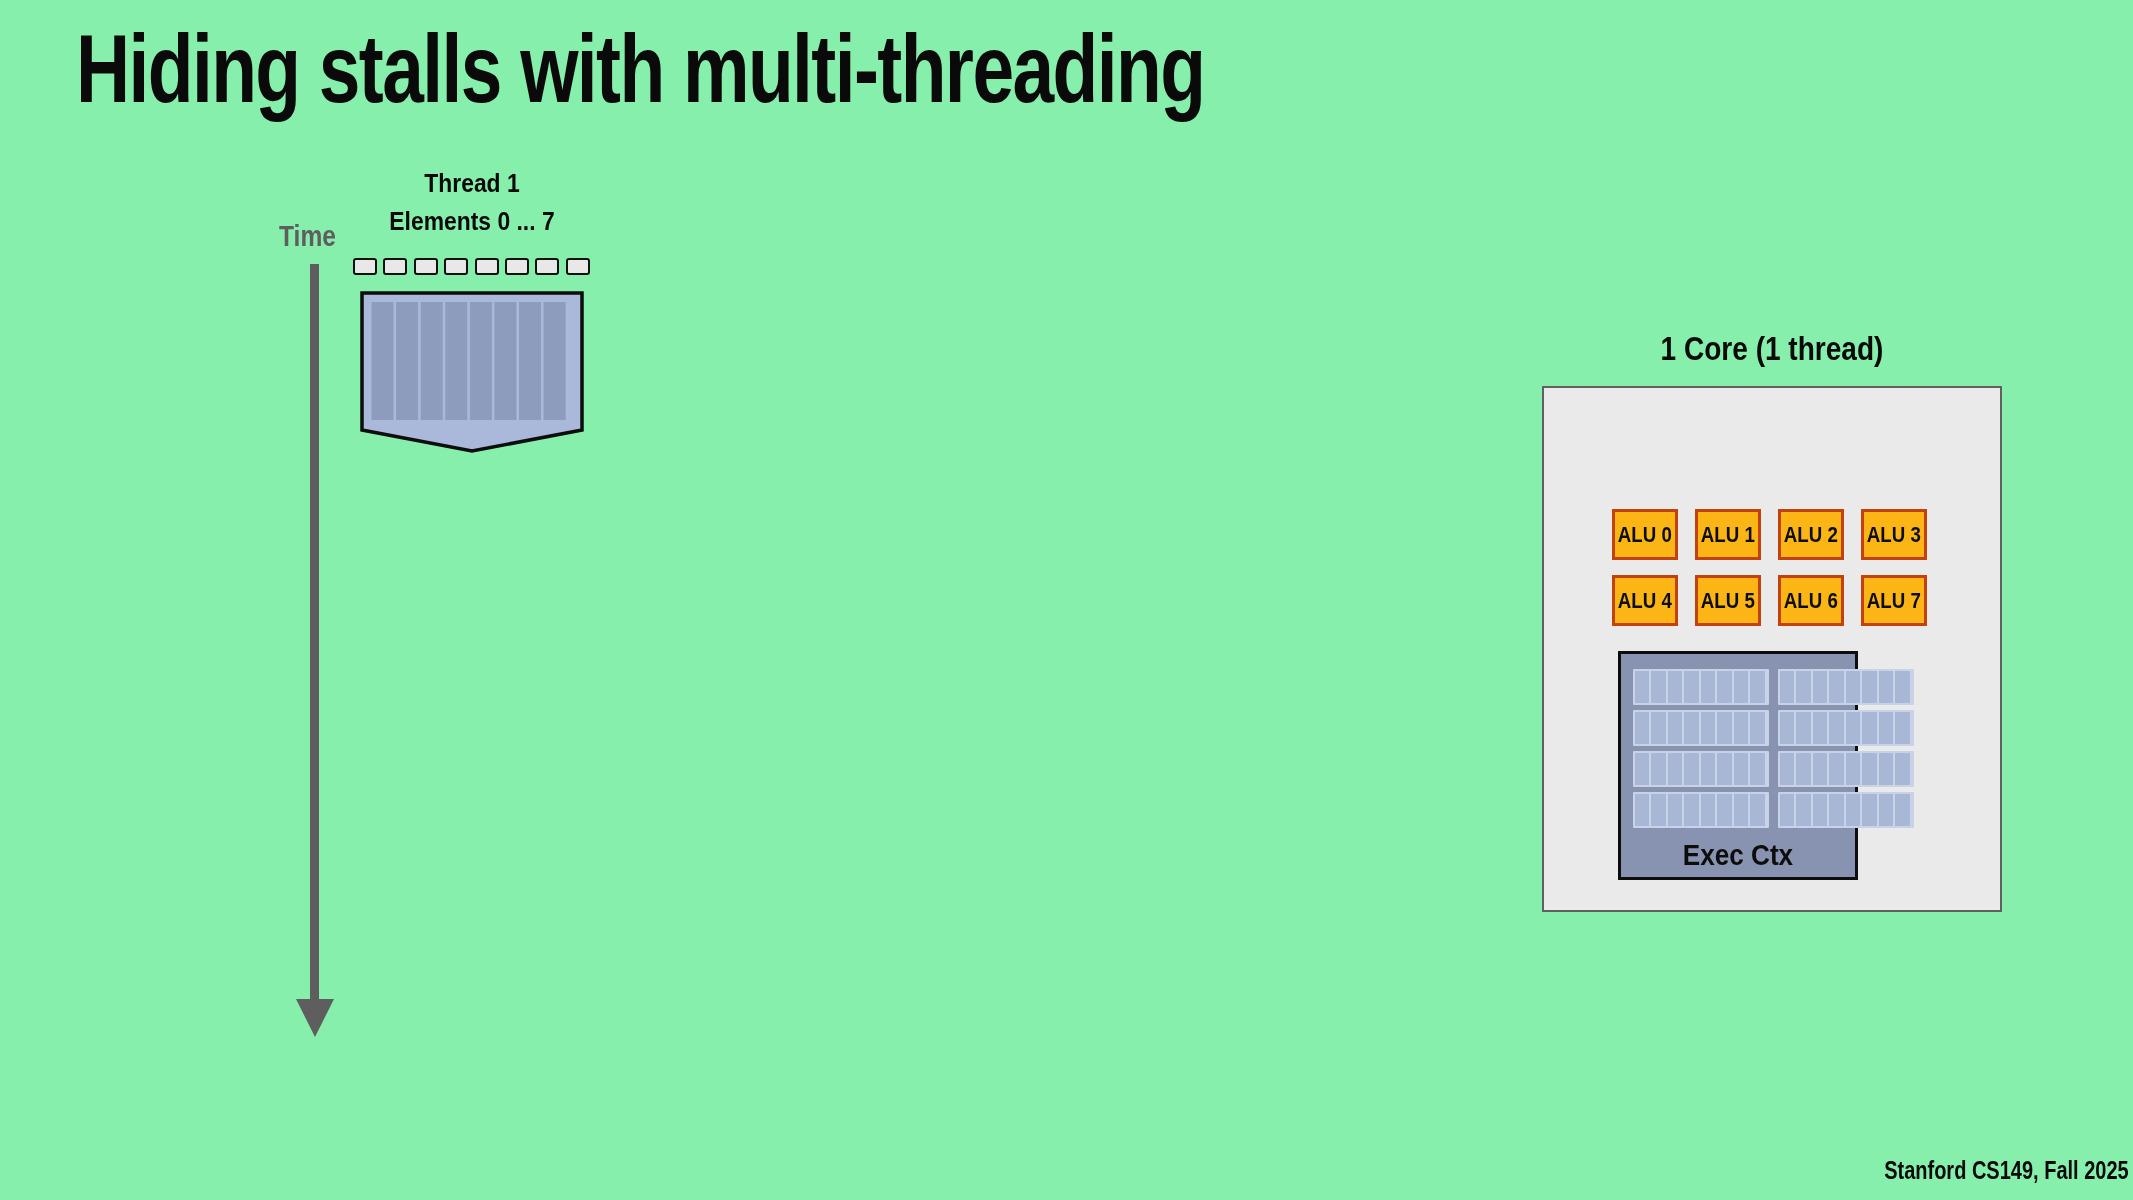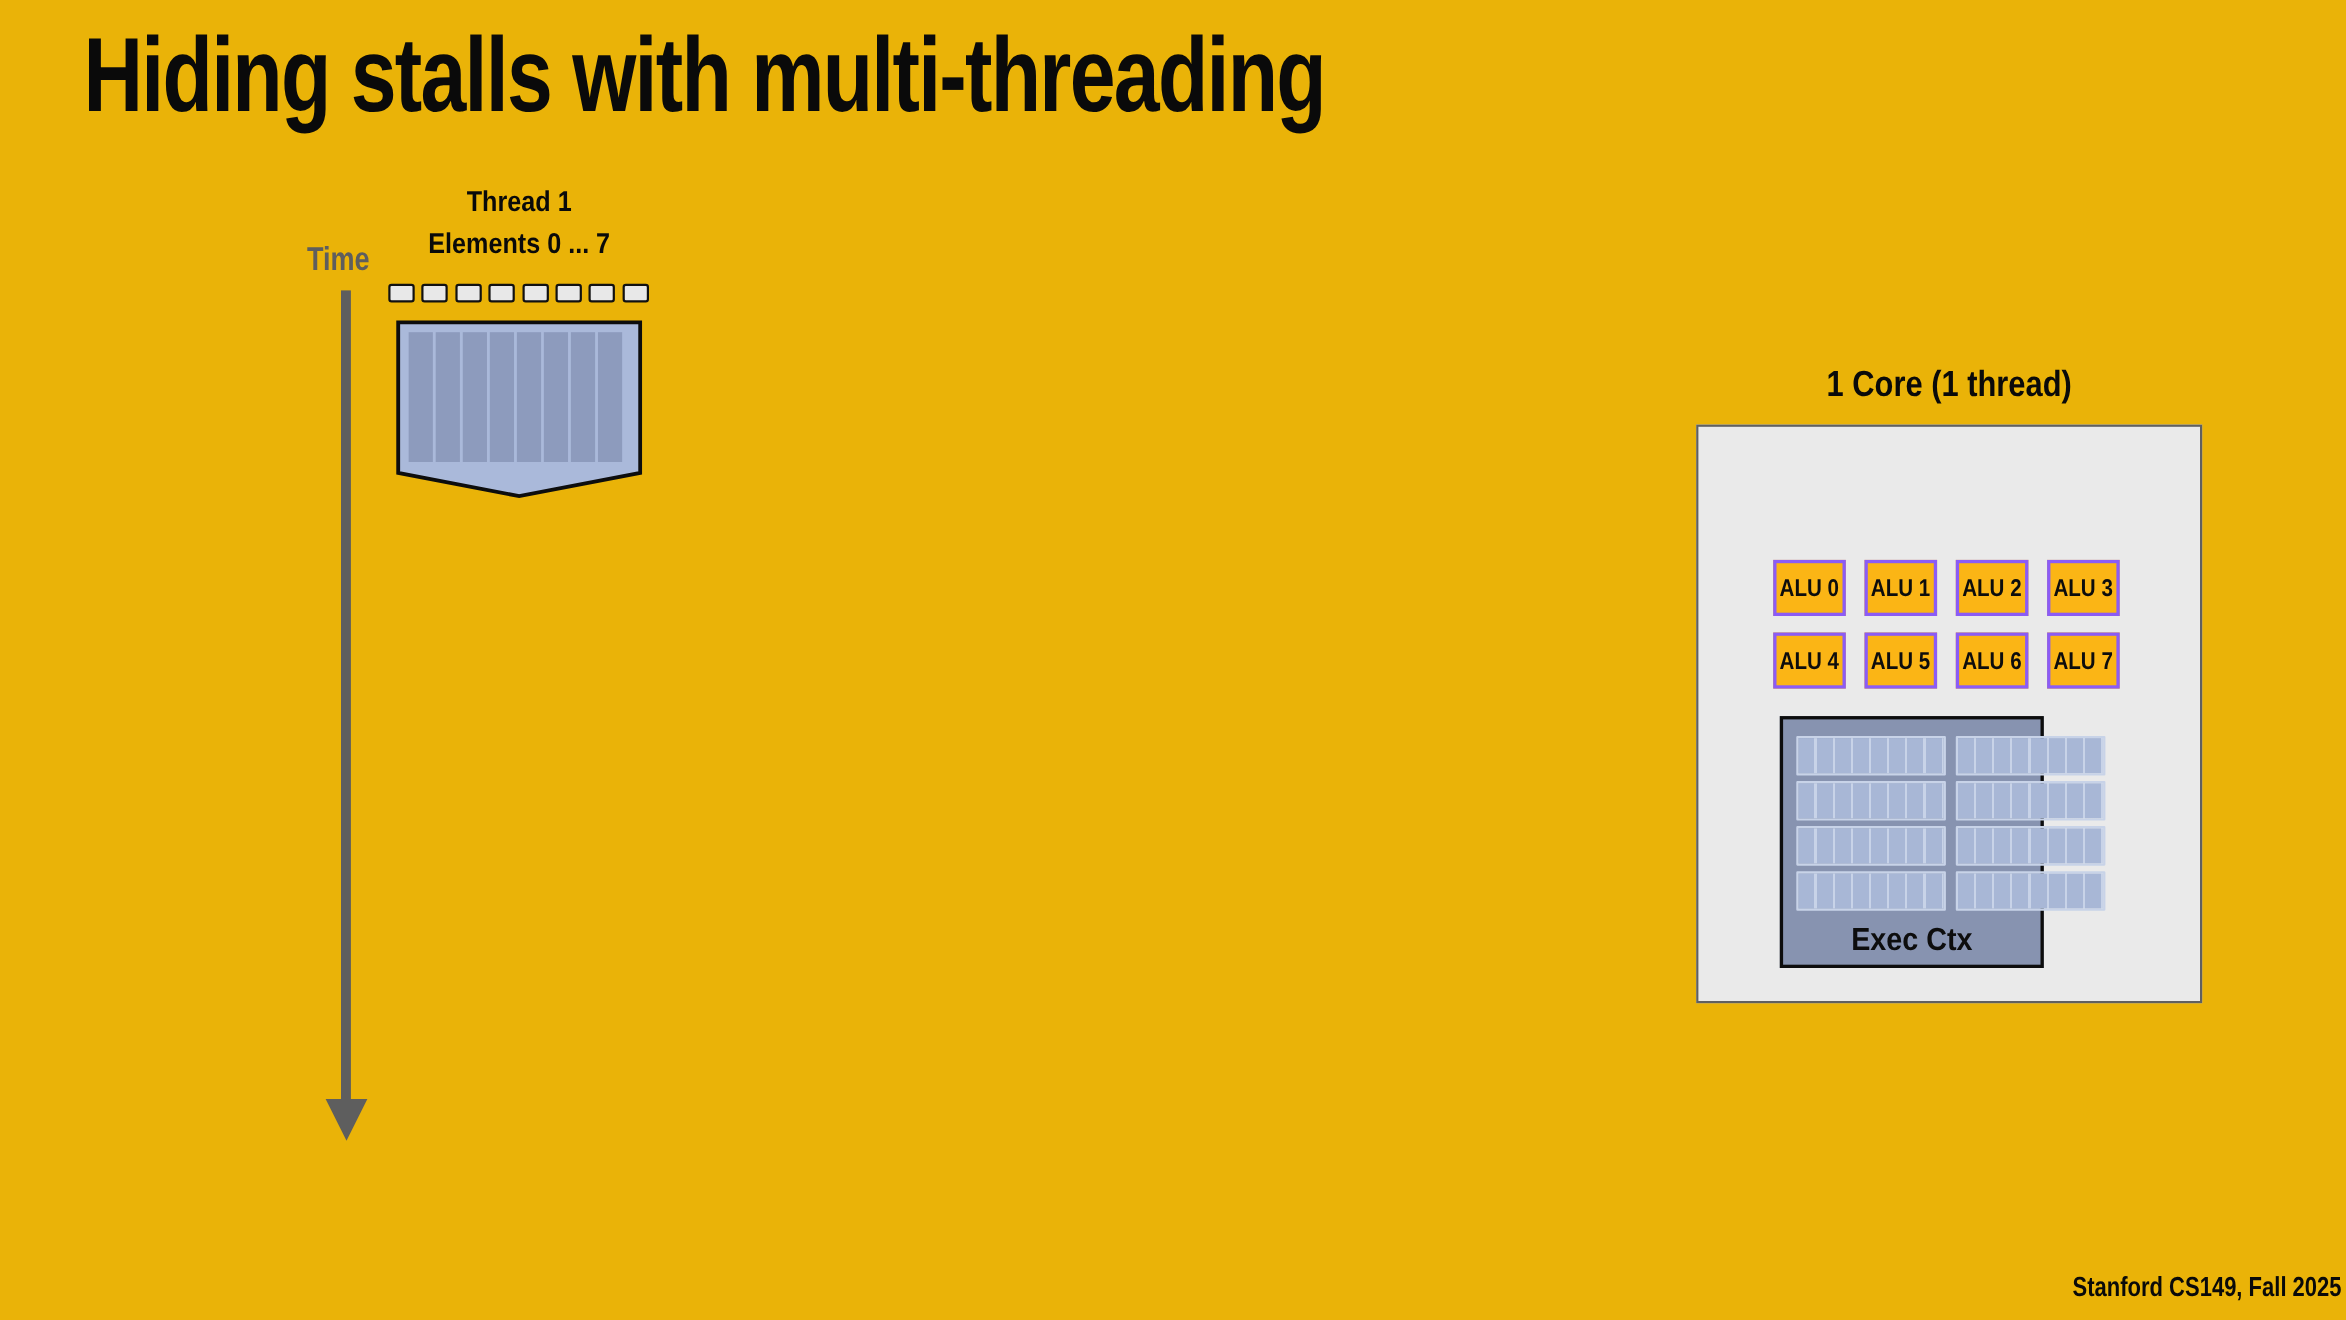--- a/index.html
+++ b/index.html
@@ -3,21 +3,21 @@
 <meta charset="utf-8">
 <style>
   * { margin: 0; padding: 0; box-sizing: border-box; }
   html, body { background: #ffffff; }
   body { font-family: "Liberation Sans", "DejaVu Sans", sans-serif; }
 
   .slide {
     position: relative;
     width: 2133px;
     height: 1200px;
-    background: #eab308;
+    background: #86efac;
     overflow: hidden;
   }
 
   .title {
     position: absolute;
     left: 76px;
     top: 14px;
     font-size: 96px;
     font-weight: bold;
     color: #0a0a0a;
@@ -144,21 +144,21 @@
     left: 68px;
     top: 121px;
     display: grid;
     grid-template-columns: repeat(4, 66px);
     grid-auto-rows: 51px;
     column-gap: 17px;
     row-gap: 15px;
   }
   .alu {
     background: #fbb515;
-    border: 3px solid #8b5cf6;
+    border: 3px solid #c2410c;
     display: flex;
     align-items: center;
     justify-content: center;
     font-size: 22px;
     font-weight: bold;
     color: #0d0d0d;
   }
   .alu .cond { transform: scaleX(0.85); transform-origin: center; white-space: nowrap; }
 
   .exec-box {

